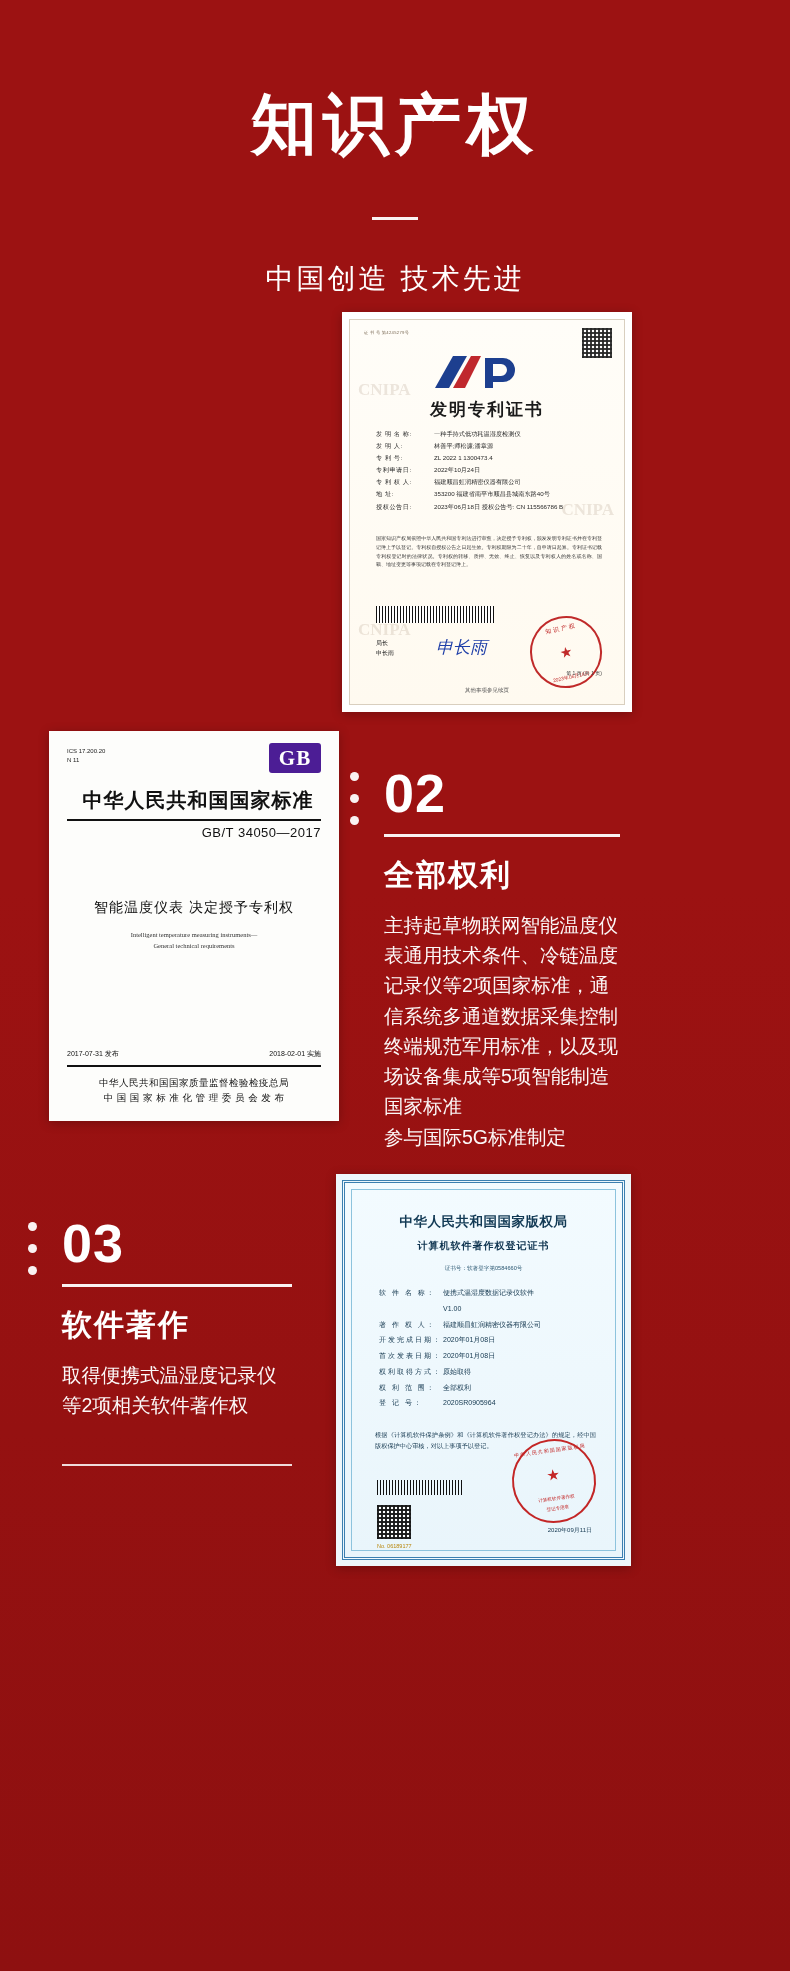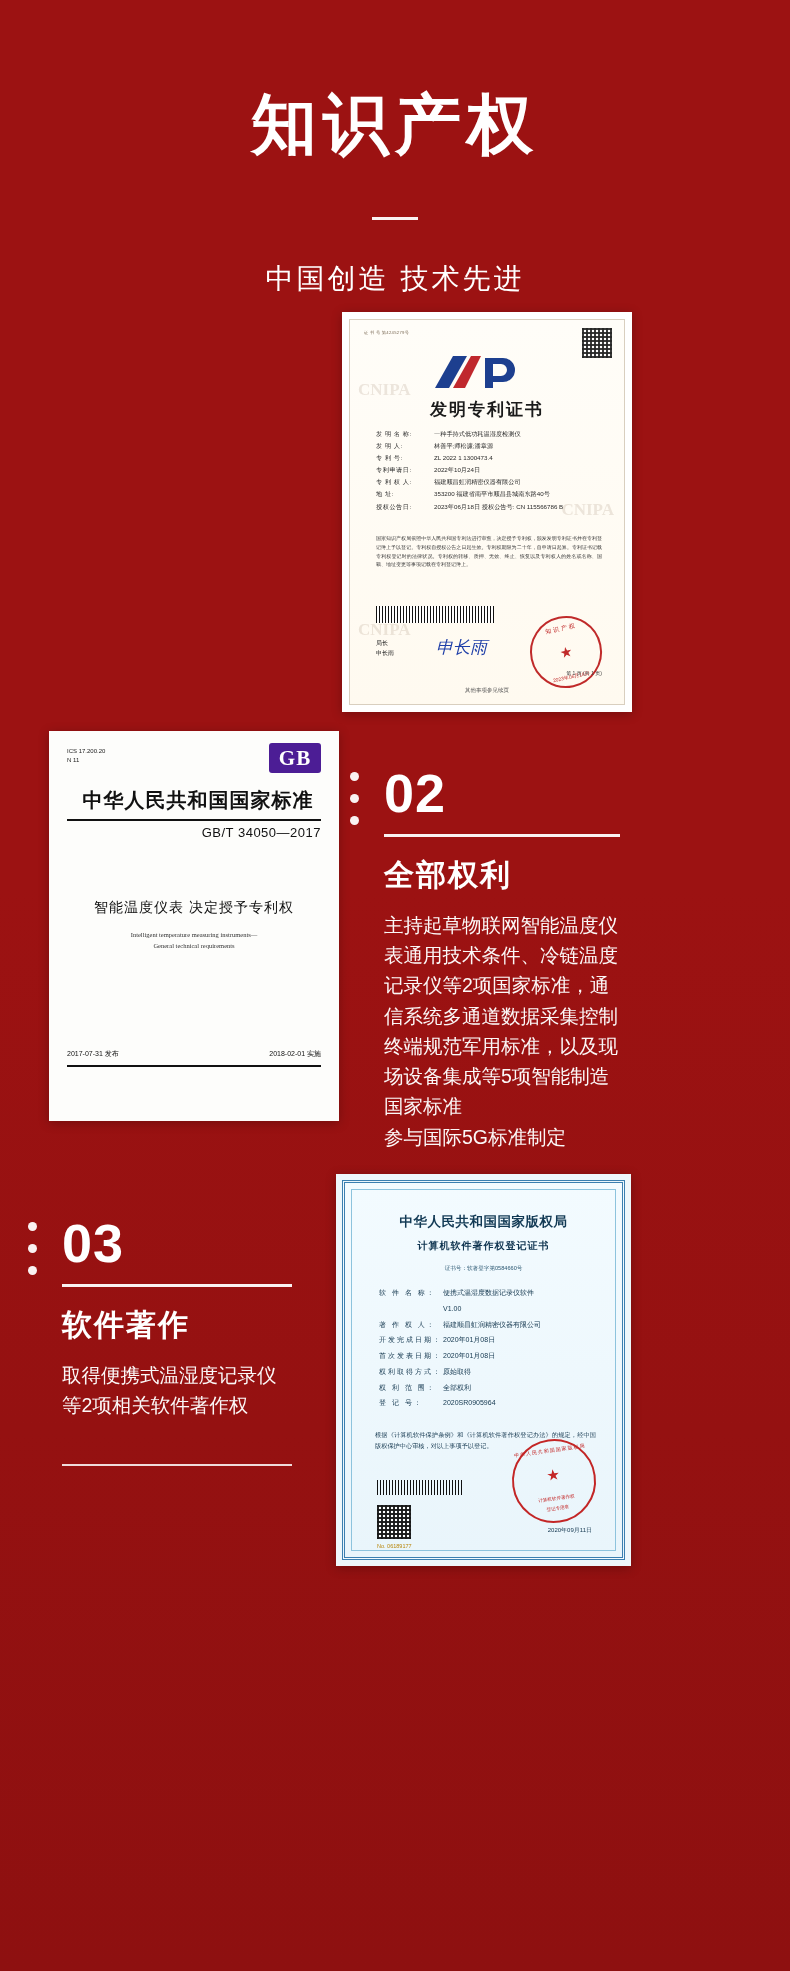--- a/index.html
+++ b/index.html
@@ -304,20 +304,22 @@
     <div class="c2-line"></div>
     <div class="c2-code">GB/T 34050—2017</div>
     <div class="c2-name">智能温度仪表   决定授予专利权</div>
     <div class="c2-en" style="white-space:pre-line;">Intelligent temperature measuring instruments—
 General technical requirements</div>
     <div class="c2-dates">
       <span>2017-07-31 发布</span>
       <span>2018-02-01 实施</span>
     </div>
     <div class="c2-line2"></div>
+    <div class="c2-issuer" style="white-space:pre-line;">中华人民共和国国家质量监督检验检疫总局
+中 国 国 家 标 准 化 管 理 委 员 会    发 布</div>
   </div>
 
   <div class="section" style="left:350px; top:766px; width:300px;">
     <div class="num-block">
       <div class="dots">
           <span></span>
           <span></span>
           <span></span>
         </div>
       <div class="num">02</div>

